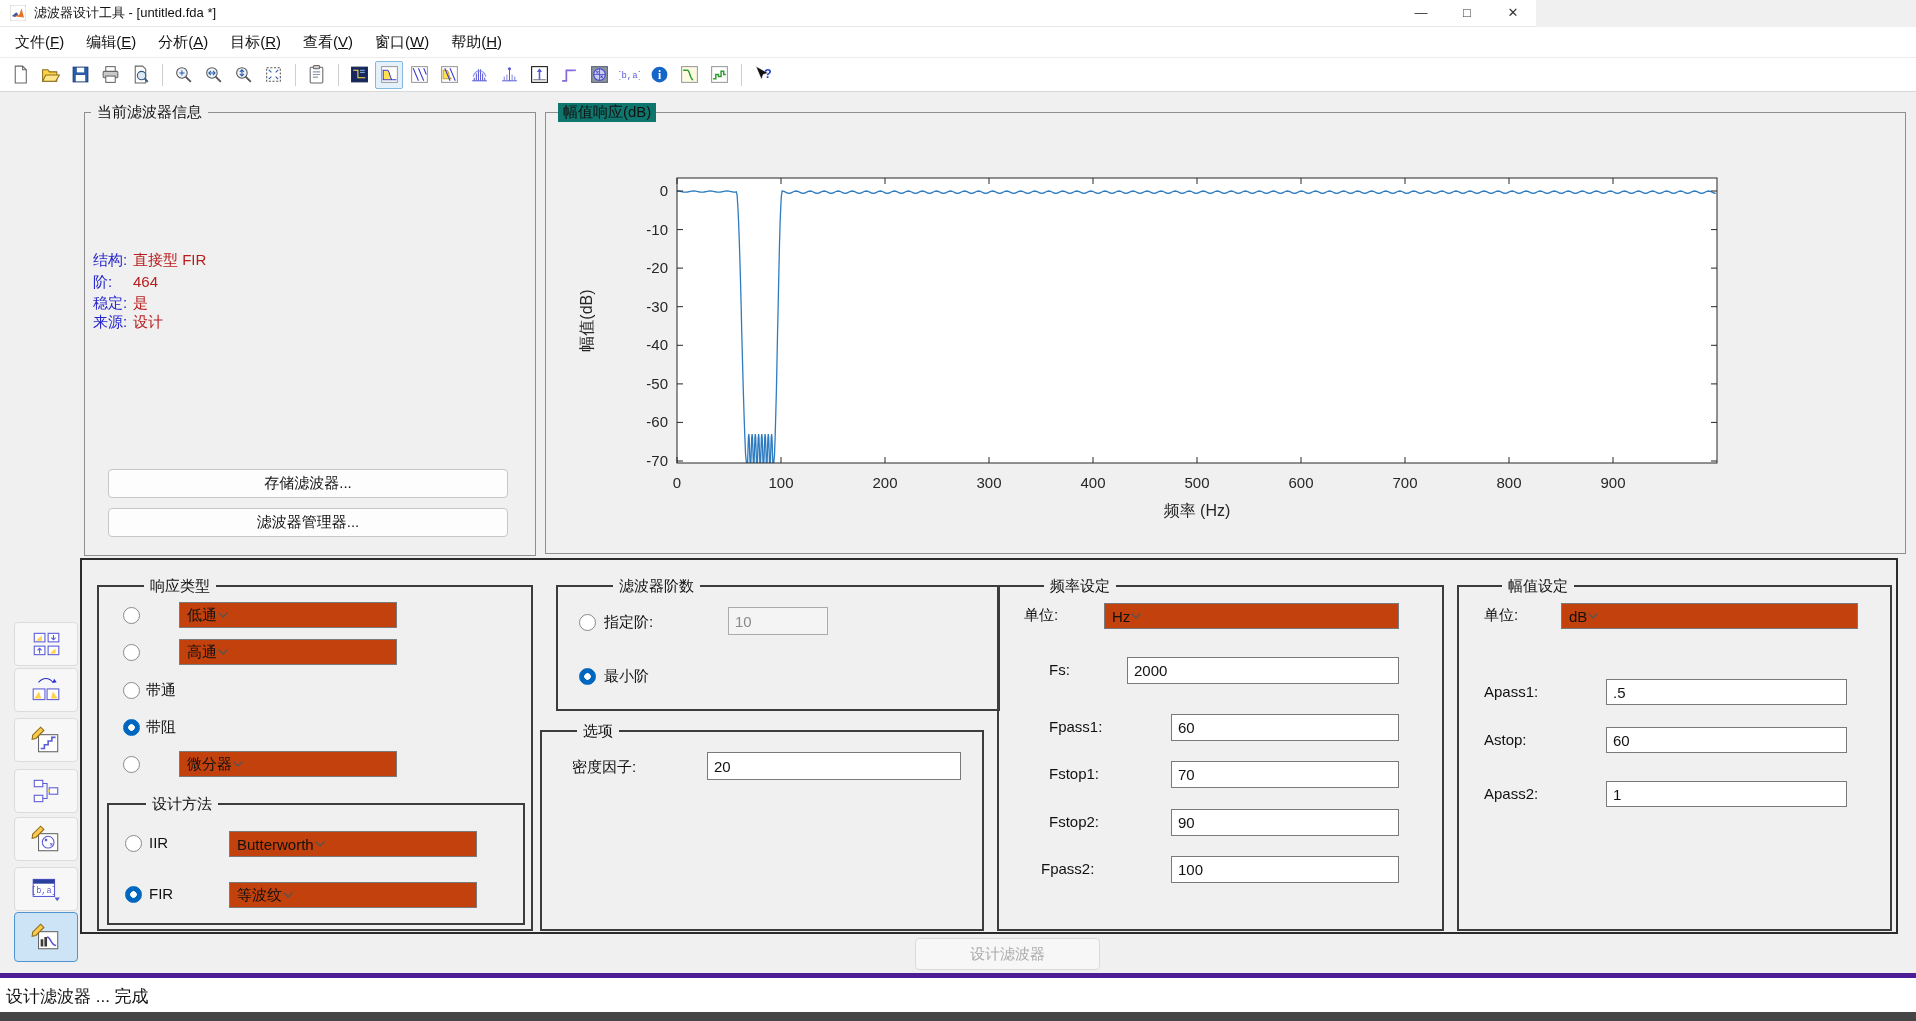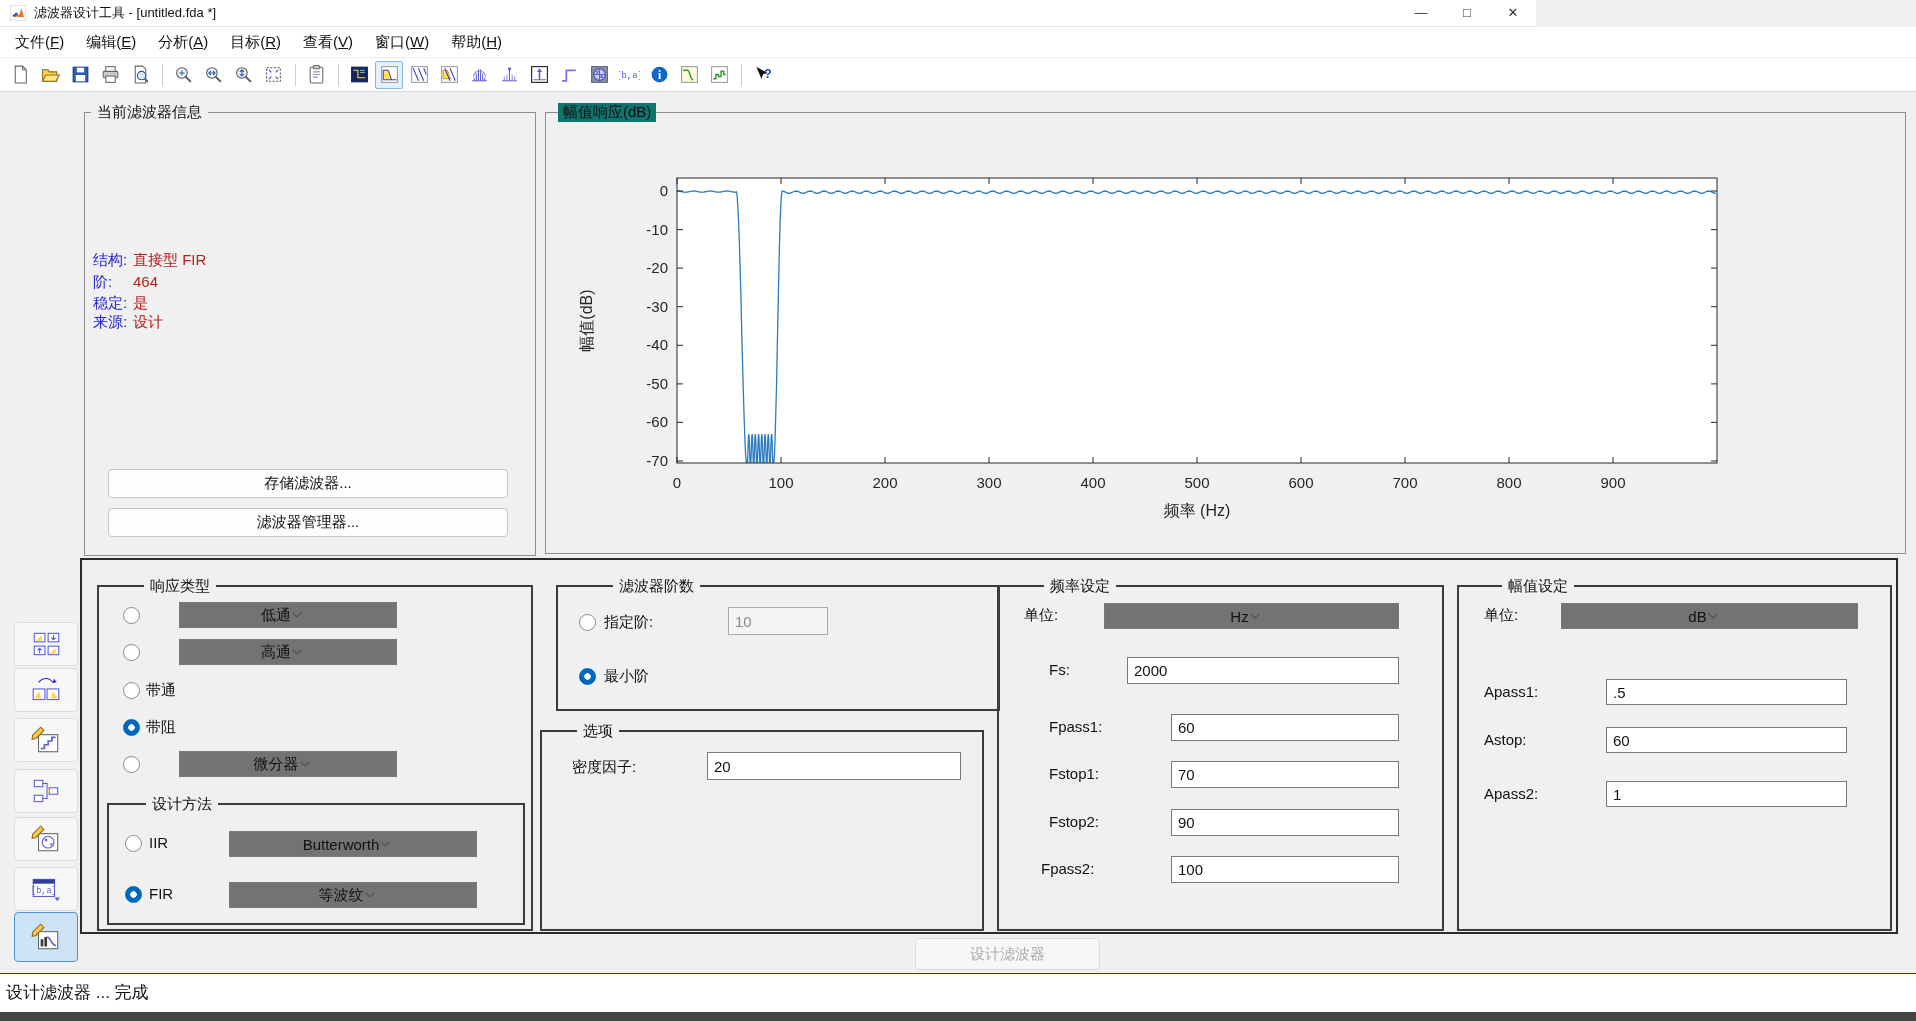--- a/index.html
+++ b/index.html
@@ -23,36 +23,36 @@
   .side-btn{position:absolute;left:14px;width:62px;height:42px;background:#f7f7f7;border:1px solid #dcdcdc;border-radius:4px;display:flex;align-items:center;justify-content:center;}
   .side-btn.selected{background:#cde4f7;border:1px solid #4f94d0;}
   
   .gbox{position:absolute;border:1px solid #8f8f8f;}
   .gbox2{position:absolute;border:2px solid #3c3c3c;}
   .gtitle{position:absolute;top:-10px;background:#f0f0f0;padding:0 6px;font-size:15px;line-height:18px;color:#111;white-space:nowrap;}
   
   .radio{position:absolute;width:17px;height:17px;border-radius:50%;background:#fff;border:1px solid #8a8a8a;box-sizing:border-box;}
   .radio.checked{border:1px solid #0067c0;background:radial-gradient(circle at 50% 50%,#fff 0 3px,#0067c0 3.5px 100%);}
   .lbl{position:absolute;font-size:15px;color:#111;white-space:nowrap;}
-  .sel{position:absolute;background:#737373;border:1px solid #7a7a7a;box-sizing:border-box;display:flex;align-items:center;justify-content:center;padding:0 19px 0 7px;}
+  .sel{position:absolute;background:#c2410c;border:1px solid #7a7a7a;box-sizing:border-box;display:flex;align-items:center;justify-content:flex-start;padding:0 19px 0 7px;}
   .sel .sel-text{font-size:15px;color:#111;}
   .tin{position:absolute;background:#fff;border:1px solid #7a7a7a;box-sizing:border-box;font-size:15px;color:#111;padding:0 6px;font-family:"Liberation Sans","DejaVu Sans",sans-serif;outline:none;}
   .tin.disabled{background:#f4f4f4;border:1px solid #ababab;color:#8a8a8a;}
   .pushbtn{position:absolute;background:#fdfdfd;border:1px solid #c6c6c6;border-radius:4px;font-size:15px;color:#111;display:flex;align-items:center;justify-content:center;}
   .pushbtn.disabled{background:#f7f7f7;border:1px solid #dadada;color:#ababab;}
   
   .info-label{position:absolute;left:8px;font-size:15px;color:#2424cc;}
   .info-value{position:absolute;left:48px;font-size:15px;color:#b91c1c;}
   
   #chart-panel{position:absolute;left:545px;top:112px;width:1361px;height:442px;border:1px solid #8f8f8f;box-sizing:border-box;}
   #chart-title{position:absolute;left:12px;top:-10px;background:#0f766e;padding:0 5px;font-size:15px;color:#111;}
   svg text.tl{font-size:15px;fill:#262626;font-family:"Liberation Sans","DejaVu Sans",sans-serif;}
   svg text.al{font-size:16px;fill:#262626;font-family:"Liberation Sans","DejaVu Sans",sans-serif;}
   
-  #statusbar{position:absolute;left:0;top:973px;width:1916px;height:38px;background:#fff;border-top:1px solid #4c1d95;}
+  #statusbar{position:absolute;left:0;top:973px;width:1916px;height:38px;background:#fff;border-top:5px solid #4c1d95;}
   #status-text{position:absolute;left:6px;top:0;line-height:38px;font-size:17px;color:#111;}
   #bottomstrip{position:absolute;left:0;top:1012px;width:1916px;height:9px;background:#454545;}
 </style>
 </head>
 <body>
 
 <div id="app">
 
   <div id="titlebar">
     <svg id="app-icon" viewBox="0 0 16 16">

